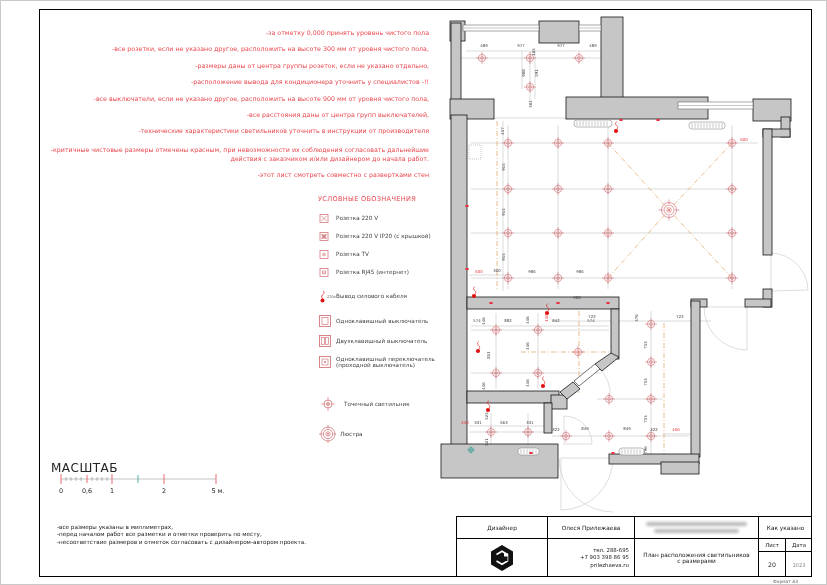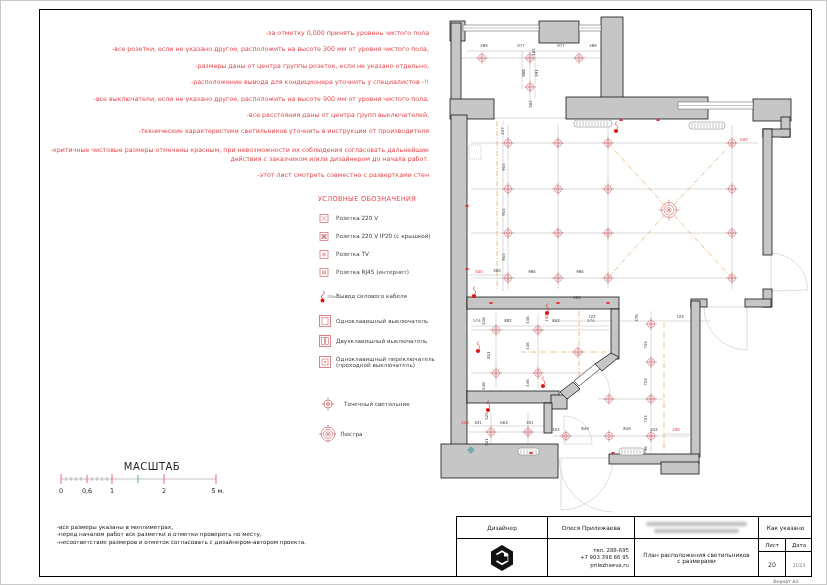--- a/index.html
+++ b/index.html
@@ -8,21 +8,21 @@
   
   .notes-red{position:absolute;top:24px;right:397px;width:400px;text-align:right;color:#e8474e;font-size:6.3px;line-height:16.4px;}
   .notes-red .note:nth-child(8){line-height:9.5px;margin-top:5px;margin-bottom:3px;}
   
   .legend{position:absolute;left:281px;top:194px;width:160px;margin-left:36px;}
   .legend-title{color:#e8474e;font-size:6.6px;margin-bottom:10px;letter-spacing:.3px;}
   .litem{display:flex;align-items:center;color:#444;font-size:5.7px;line-height:6.5px;}
   .licon{width:18px;flex:0 0 18px;display:flex;justify-content:flex-start;}
   
   .scalebox{position:absolute;left:50px;top:460px;width:180px;height:45px;}
-  .scale-title{position:absolute;left:13px;top:0;width:176px;text-align:center;font-size:10px;color:#222;letter-spacing:.5px;}
+  .scale-title{position:absolute;left:0;top:0;width:176px;font-size:12px;color:#222;letter-spacing:.5px;}
   .slabel{position:absolute;top:26px;font-size:6.4px;color:#222;transform:translateX(-50%);}
   
   .notes-black{position:absolute;left:56px;top:523px;color:#222;font-size:5.7px;line-height:7.3px;}
   
   .tblock{position:absolute;left:455px;top:515px;width:356px;height:61px;border:1.5px solid #000;box-sizing:border-box;background:#fff;}
   .cell{position:absolute;box-sizing:border-box;border-left:.8px solid #000;border-top:.8px solid #000;display:flex;align-items:center;justify-content:center;font-size:5.8px;color:#222;text-align:center;}
   .cell.noL{border-left:none;} .cell.noT{border-top:none;}
   .contacts{flex-direction:column;align-items:flex-end;padding-right:5px;font-size:5.4px;line-height:7.4px;}
   .blurbars{flex-direction:column;gap:3px;}
   .blurbars .bar{height:4px;background:#b9b9b9;filter:blur(1.6px);border-radius:2px;}

